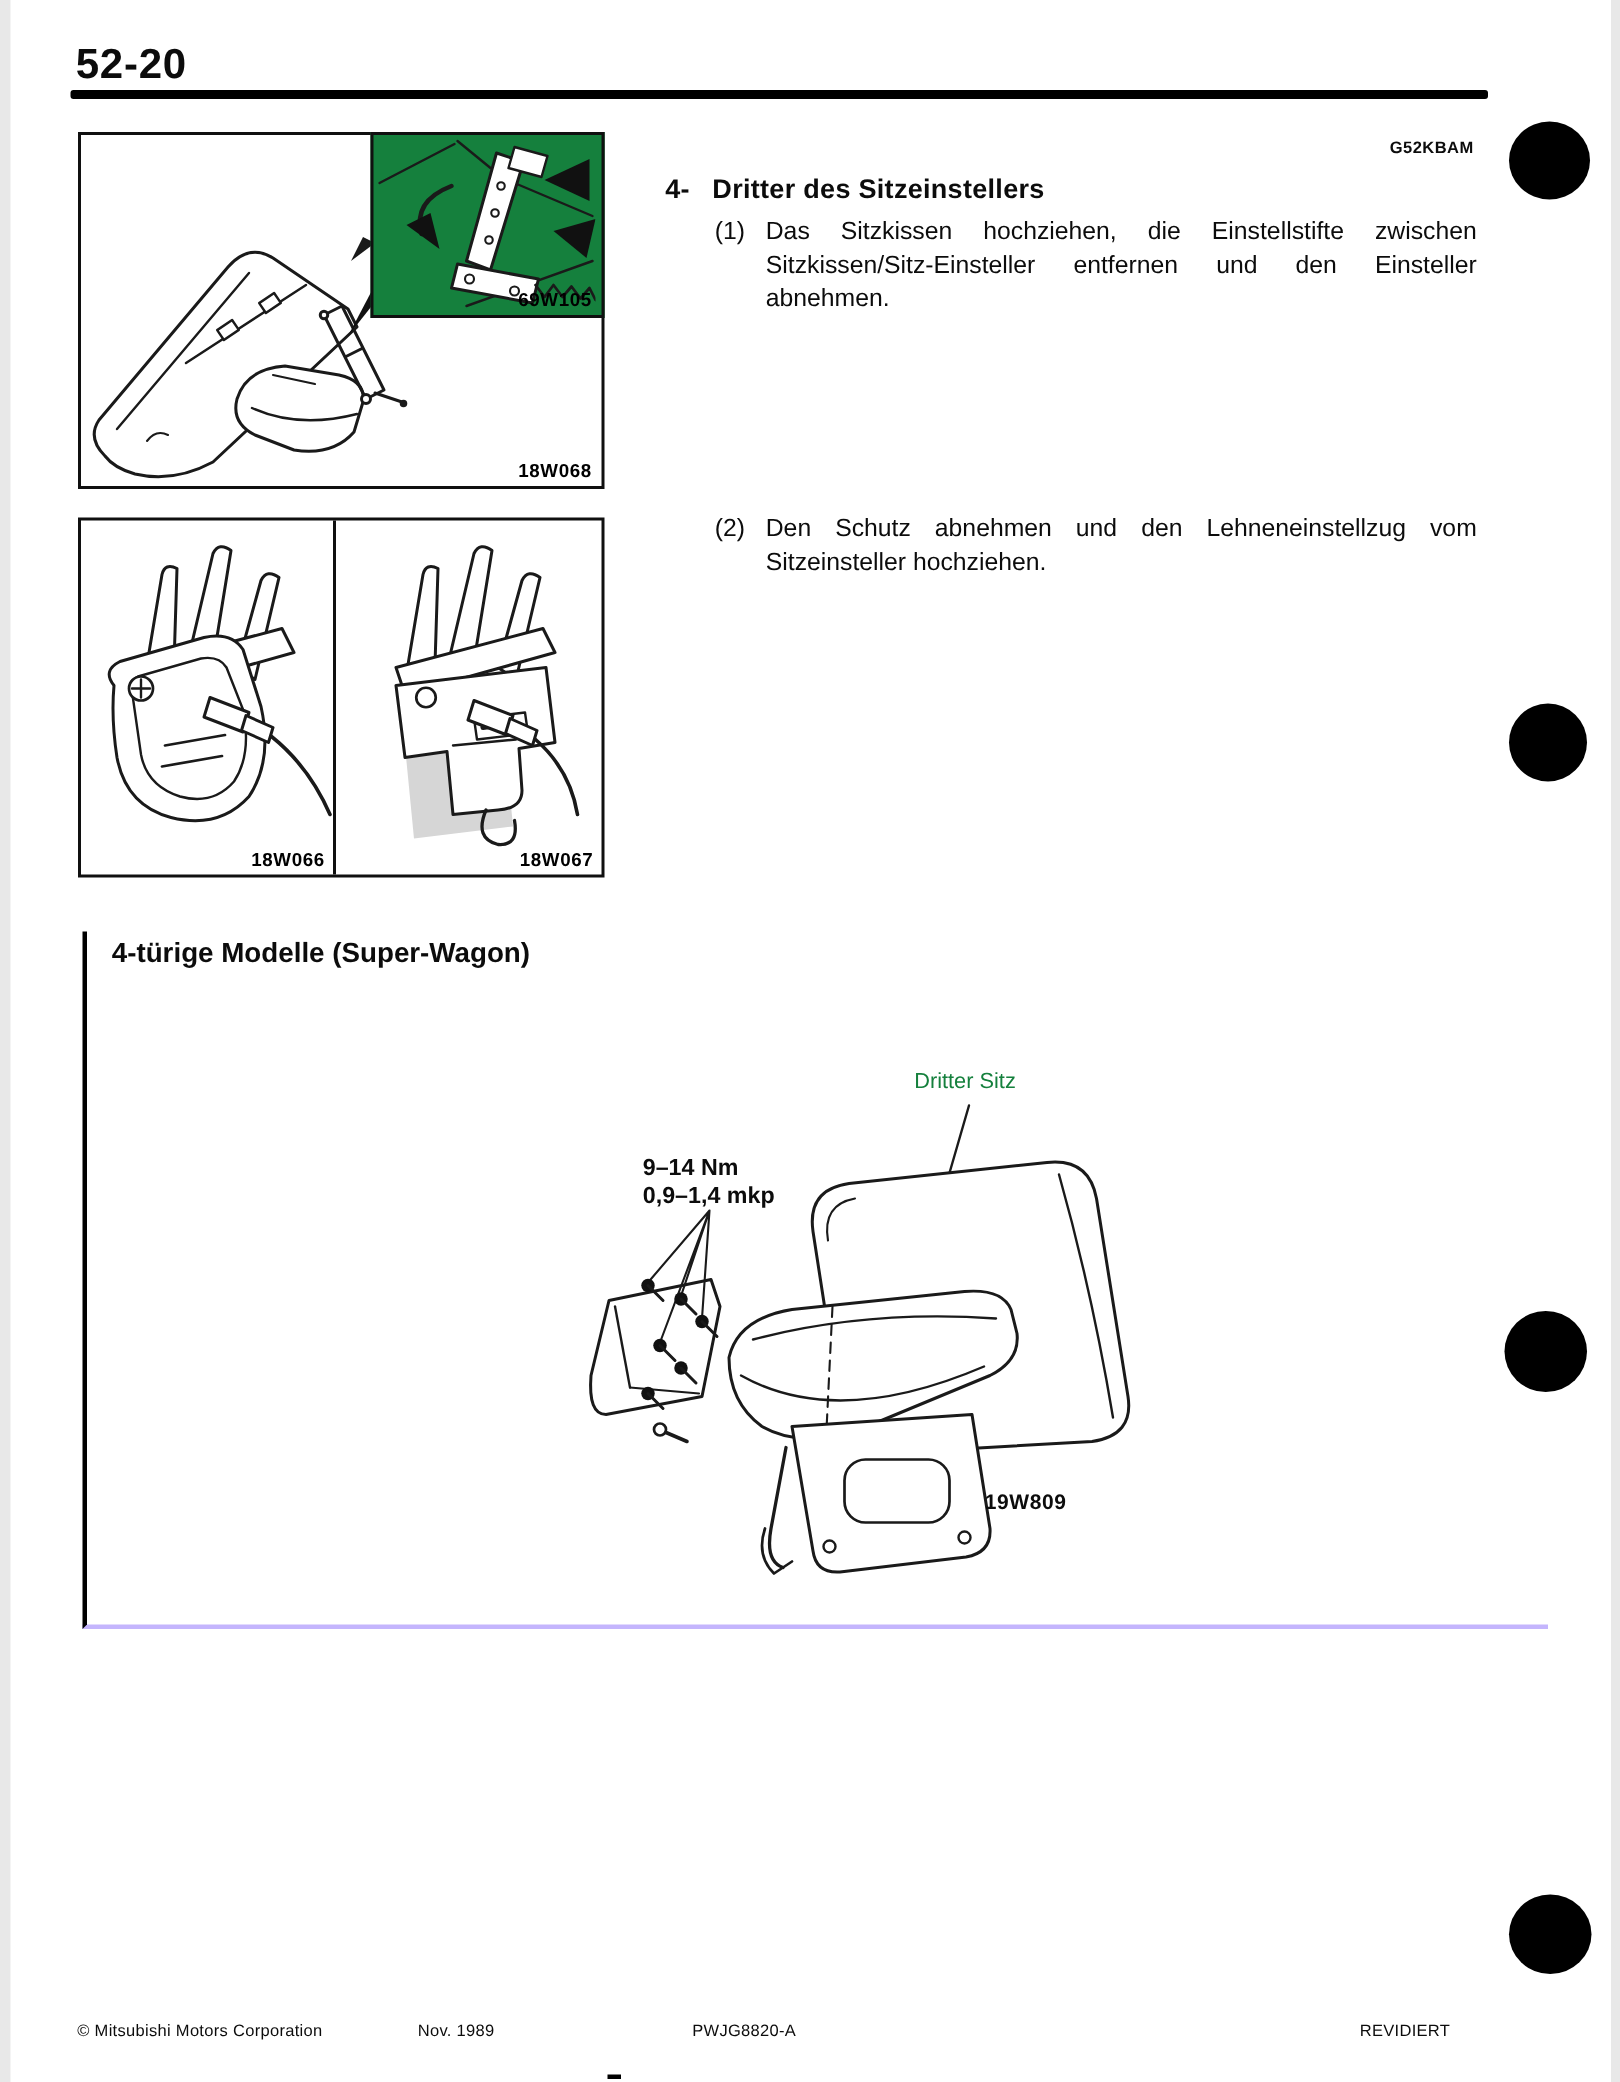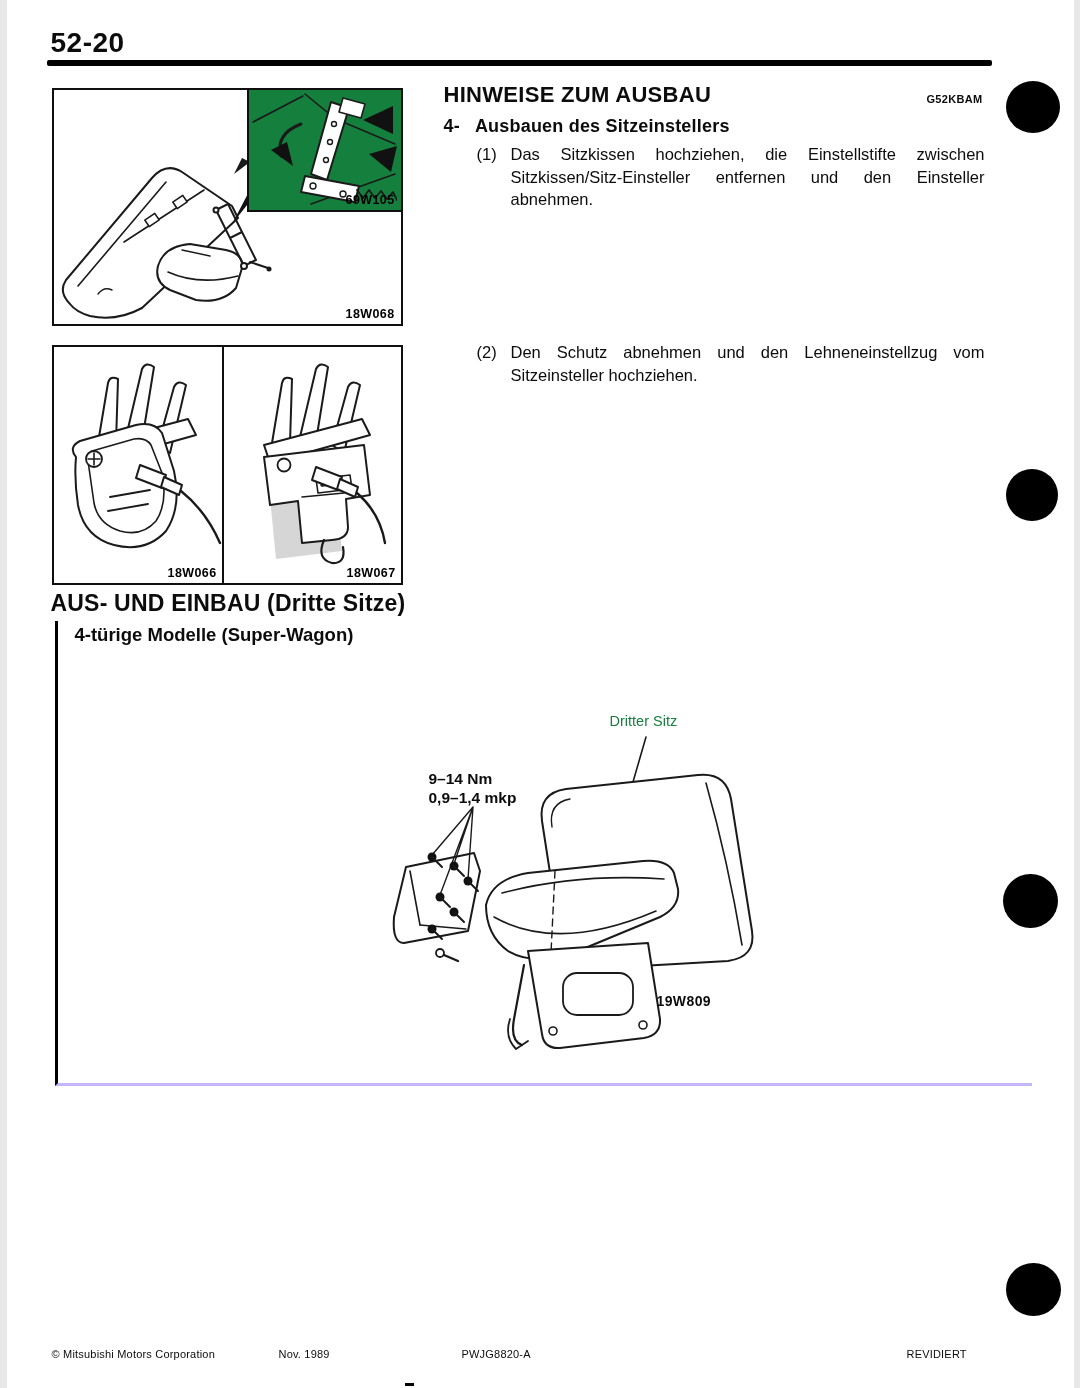--- a/index.html
+++ b/index.html
@@ -140,36 +140,34 @@
       <path d="M98,138 L112,136" stroke-width="3.4"></path>
       <path d="M100,193 Q92,212 108,216 Q122,217 119,200" stroke-width="2.2"></path>
 
       <polygon points="92,120 118,130 114,143 88,133" fill="#fff"></polygon>
       <polygon points="116,132 134,140 131,150 113,142" fill="#fff"></polygon>
       <path d="M133,146 Q156,166 161,196" stroke-width="2.4"></path>
     </svg>
     <span class="fig-code" style="right:5px;bottom:3px;">18W067</span>
   </div>
 
-  <div class="abs hinweise-title">HINWEISE ZUM AUSBAU</div>
   <div class="abs section-code">G52KBAM</div>
   <div class="abs step-row">
     <span>4-</span>
-    <span>Ausbauen des Sitzeinstellers</span>
+    <span>Dritter des Sitzeinstellers</span>
   </div>
   <div class="abs item" id="item1">
     <span class="item-num">(1)</span>
     <span class="item-text">Das Sitzkissen hochziehen, die Einstellstifte zwischen Sitzkissen/Sitz-Einsteller entfernen und den Einsteller abnehmen.</span>
   </div>
   <div class="abs item" id="item2">
     <span class="item-num">(2)</span>
     <span class="item-text">Den Schutz abnehmen und den Lehneneinstellzug vom Sitzeinsteller hochziehen.</span>
   </div>
 
-  <div class="abs ausbau-title">AUS- UND EINBAU (Dritte Sitze)</div>
   <div class="abs" id="fig3">
     <div class="abs ausbau-subtitle">4-türige Modelle (Super-Wagon)</div>
     <svg class="abs" style="left:0;top:0;" width="924" height="459" viewBox="0 0 924 459" stroke="#1a1a1a" fill="none" stroke-width="2" stroke-linejoin="round" stroke-linecap="round">
 
       <path d="M588,116 L566,192" stroke-width="1.6"></path>
 
       <path d="M505,336 L484,200 Q480,172 508,168 L640,154 Q668,151 673,178 L694,310 Q698,336 670,340 L530,348 Q508,349 505,336 Z" fill="#fff"></path>
       <path d="M648,162 Q670,240 684,324" stroke-width="1.6"></path>
       <path d="M494,206 Q490,182 512,178" stroke-width="1.4"></path>
 

